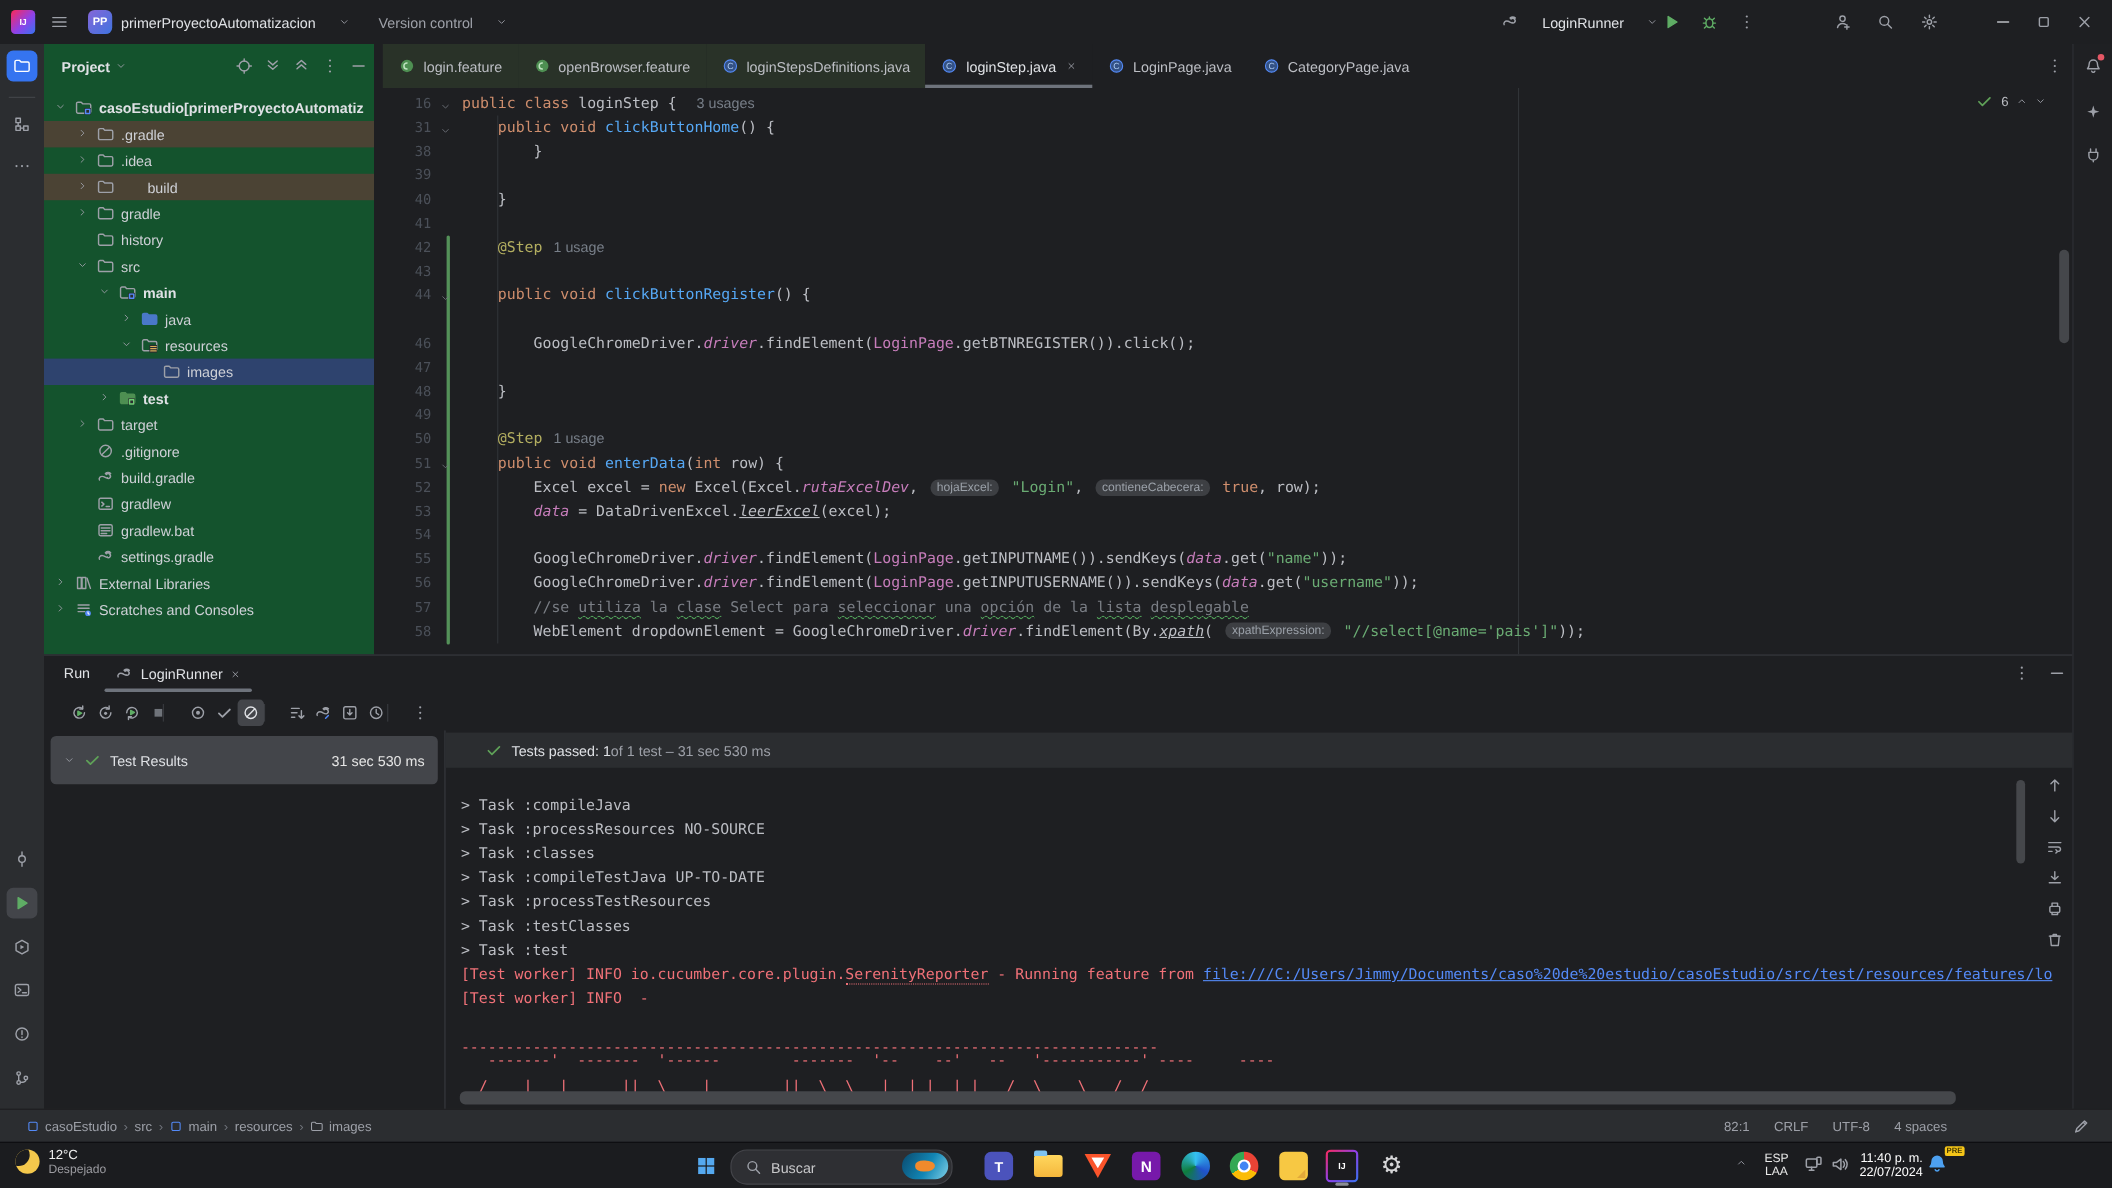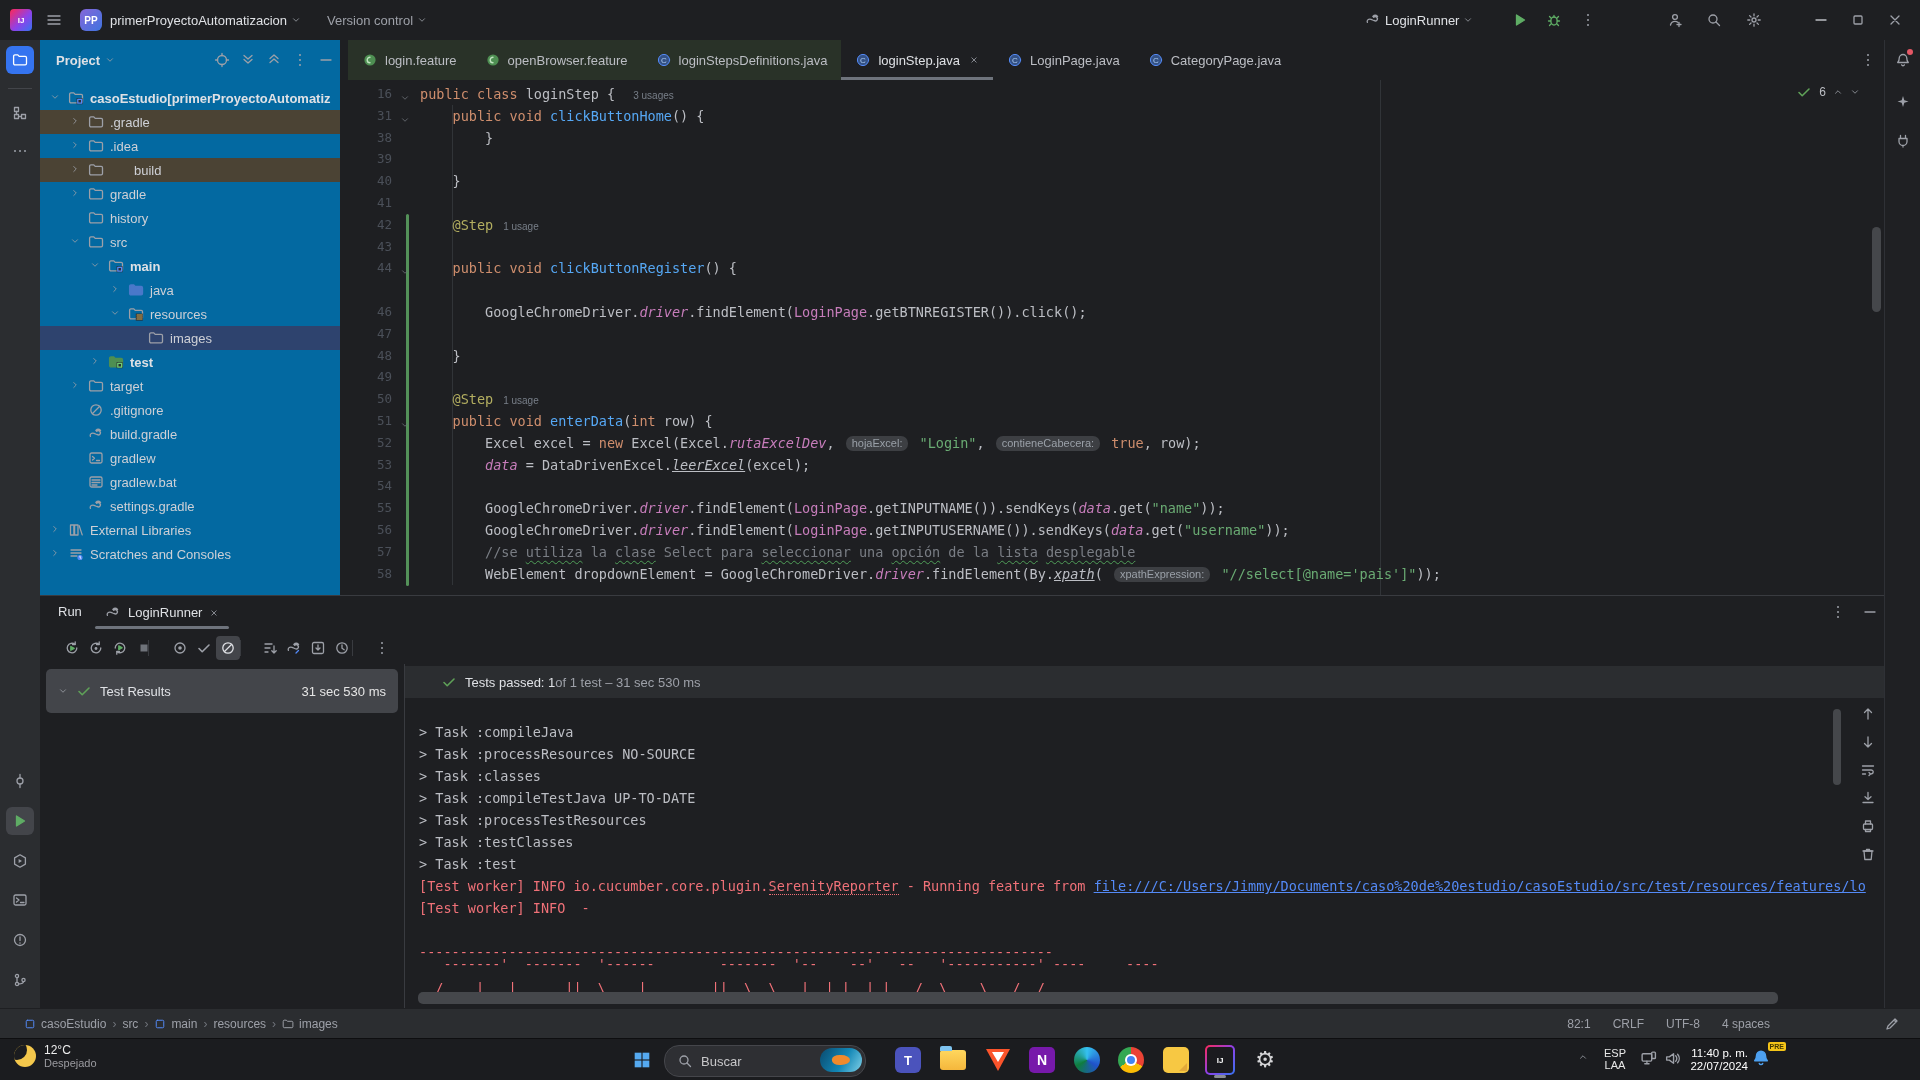--- a/index.html
+++ b/index.html
@@ -6,40 +6,40 @@
   .screen{position:relative;width:1920px;height:1080px;overflow:hidden;
     background:#1e1f22;font-family:"Liberation Sans",sans-serif;color:#bcbec4;
     -webkit-font-smoothing:antialiased;}
   .abs{position:absolute;}
   .ic{display:inline-flex;align-items:center;justify-content:center;color:#9da0a8;}
   .ic svg{display:block;}
 
   
   .titlebar{position:absolute;left:0;top:0;width:1920px;height:40px;background:#1e1f22;
     border-bottom:1px solid #2d2f33;display:flex;align-items:center;font-size:13px;color:#dfe1e5;}
-  .tb-item{display:flex;align-items:center;gap:4px;}
+  .tb-item{display:flex;align-items:center;gap:21px;}
   .app-logo{width:22px;height:22px;border-radius:4px;margin-left:10px;
     background:linear-gradient(135deg,#fe2857,#8f41e9 55%,#3574f0);display:flex;align-items:center;justify-content:center;}
   .app-logo b{font-size:8px;color:#fff;letter-spacing:0;}
   .pp-badge{width:22px;height:22px;border-radius:6px;background:linear-gradient(135deg,#8566d8,#3f74e0);
     color:#fff;font-weight:bold;font-size:10px;display:flex;align-items:center;justify-content:center;}
   .dimtxt{color:#9da0a8;}
   .win-btn{width:34px;height:30px;display:flex;align-items:center;justify-content:center;color:#bcbec4;}
 
   
   .left-strip{position:absolute;left:0;top:40px;width:40px;height:968px;background:#2b2d30;
     border-right:1px solid #1e1f22;}
   .strip-btn{position:absolute;left:6px;width:28px;height:28px;border-radius:6px;
     display:flex;align-items:center;justify-content:center;color:#9da0a8;}
   .strip-btn.blue{background:#3574f0;color:#fff;}
   .strip-btn.sel{background:#43454a;color:#dfe1e5;}
   .strip-div{position:absolute;left:8px;width:24px;height:1px;background:#43454a;}
 
   
-  .project{position:absolute;left:40px;top:40px;width:300px;height:555px;background:#0369a1;
+  .project{position:absolute;left:40px;top:40px;width:300px;height:555px;background:#14532d;
     border-right:1px solid #1e1f22;overflow:hidden;}
   .project-header{position:absolute;left:0;top:0;width:300px;height:40px;display:flex;align-items:center;}
   .project-title{margin-left:16px;font-size:13px;font-weight:bold;color:#dfe1e5;display:flex;align-items:center;gap:5px;}
   .ph-icons{position:absolute;top:12px;display:flex;gap:10px;}
   .tree{position:absolute;left:0;top:46px;width:300px;}
   .trow{position:absolute;left:0;width:300px;height:24px;display:flex;align-items:center;font-size:13px;color:#ced0d6;white-space:nowrap;}
   .trow .bg{position:absolute;left:0;top:0;width:300px;height:24px;}
   .trow.brown .bg{background:#4b4334;}
   .trow.selected .bg{background:#2e436e;}
   .trow .lbl{position:relative;}
@@ -59,21 +59,21 @@
   .code-area{position:absolute;left:0;top:40px;width:1544px;height:515px;overflow:hidden;}
   .crow{position:absolute;left:0;width:1544px;height:22px;line-height:22px;white-space:pre;
     font-family:"DejaVu Sans Mono",monospace;font-size:13.5px;}
   .crow .lnum{position:absolute;left:0;top:0;width:52px;text-align:right;color:#4b5059;font-size:12.5px;}
   .crow .ctext{position:absolute;left:80px;top:0;}
   .fold{position:absolute;left:60px;top:4px;color:#6f737a;}
   .s-d{color:#bcbec4;} .s-k{color:#cf8e6d;} .s-m{color:#56a8f5;} .s-a{color:#b3ae60;}
   .s-s{color:#6aab73;} .s-f{color:#c77dbb;font-style:italic;} .s-p{color:#c77dbb;}
   .s-i{color:#bcbec4;font-style:italic;text-decoration:underline;} .s-c{color:#7a7e85;}
   .s-w{color:#7a7e85;text-decoration:underline wavy #4f9e58 1px;text-underline-offset:3px;}
-  .s-u{color:#787f89;font-family:"Liberation Sans",sans-serif;font-size:10px;margin-left:10px;}
+  .s-u{color:#787f89;font-family:"Liberation Sans",sans-serif;font-size:13px;margin-left:10px;}
   .s-h{display:inline-block;background:#3d3f43;color:#9aa0a8;font-family:"Liberation Sans",sans-serif;
     font-size:11px;line-height:15px;border-radius:7px;padding:0 6px;margin:0 3px;vertical-align:middle;}
   .guide{position:absolute;width:1px;background:#313438;}
   .vcsbar{position:absolute;width:3px;background:#549159;border-radius:2px;}
   .insp{position:absolute;right:24px;top:4px;display:flex;align-items:center;gap:7px;font-size:12px;color:#bcbec4;}
   .scroll-thumb{position:absolute;background:#45474b;border-radius:5px;}
 
   
   .runpanel{position:absolute;left:40px;top:595px;width:1844px;height:413px;background:#1e1f22;border-top:1px solid #393b40;}
   .run-header{position:absolute;left:0;top:0;width:1844px;height:34px;}

